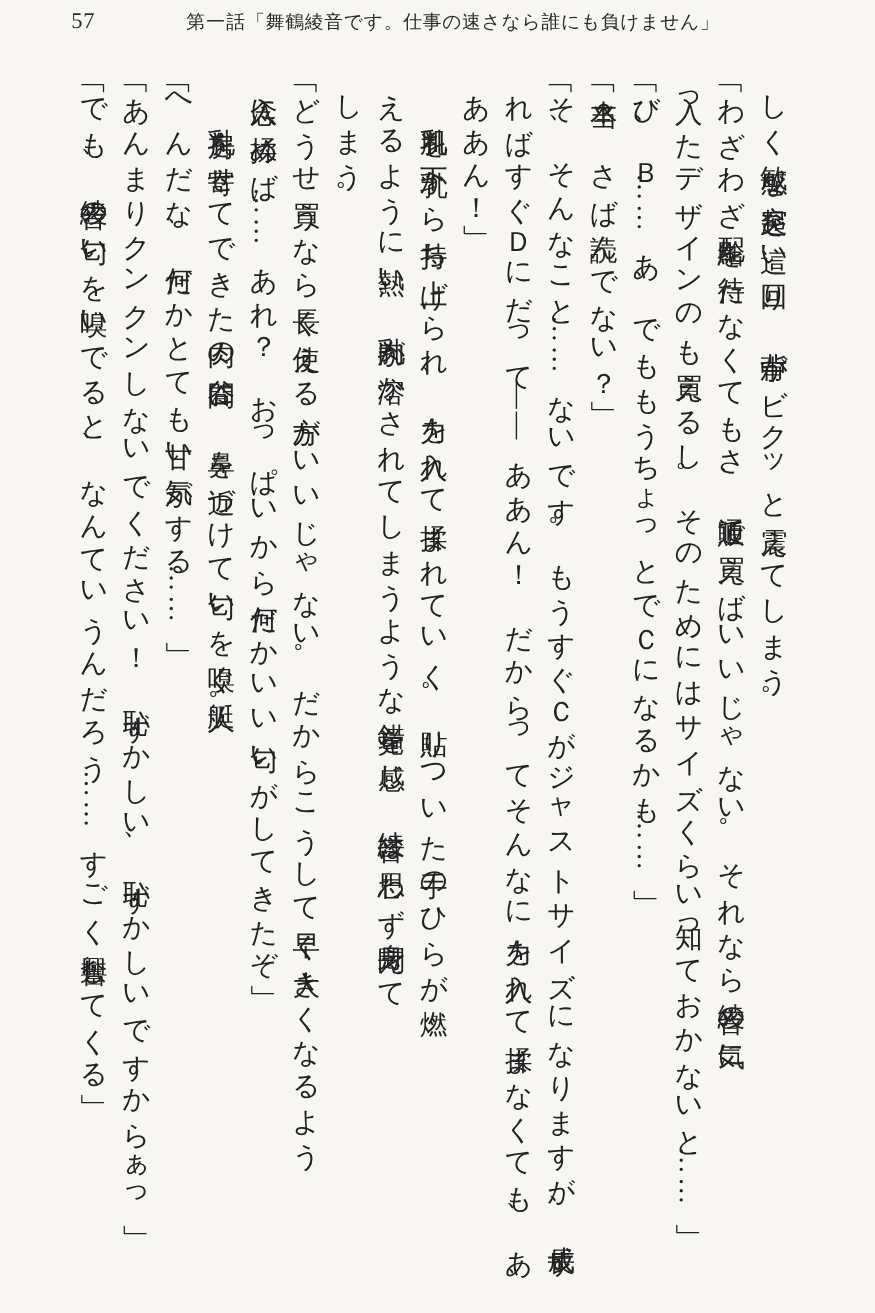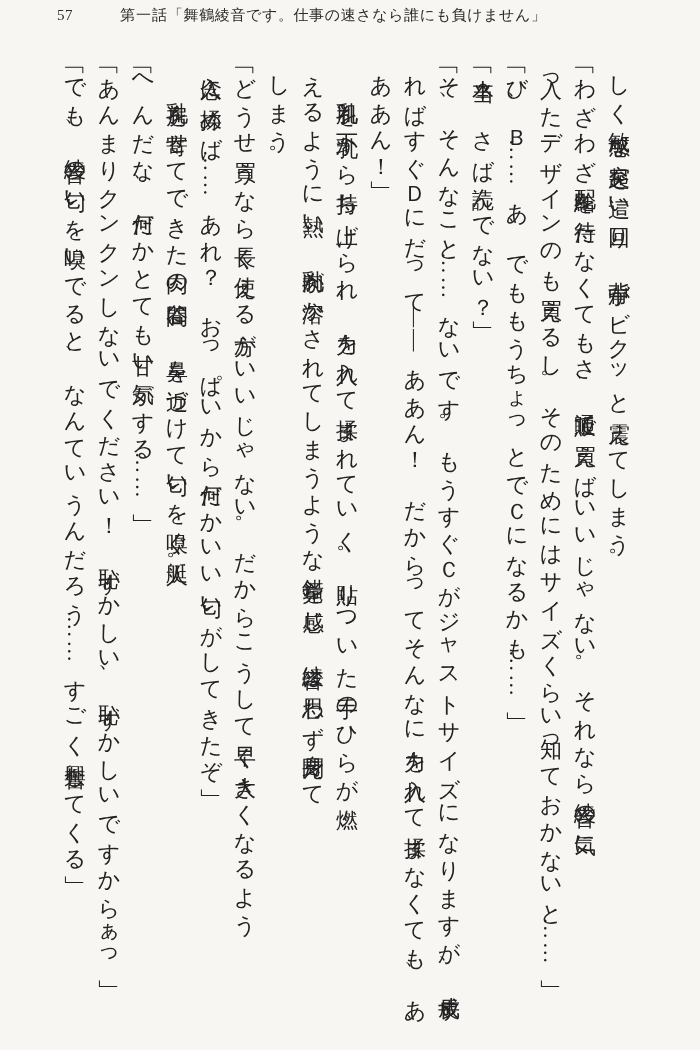--- a/index.html
+++ b/index.html
@@ -26,25 +26,25 @@
     top: 6px;
     left: 57px;
     display: flex;
     align-items: baseline;
     font-size: 15px;
     letter-spacing: 1px;
     color: #2a2a2a;
     white-space: nowrap;
   }
   .page-number {
-    font-size: 15px;
+    font-size: 18px;
     letter-spacing: 0.5px;
   }
   .chapter-label {
-    margin-left: 47px;
+    margin-left: 73px;
   }
   .chapter-title {
     letter-spacing: 0.6px;
   }
   
   .text-block {
     position: absolute;
     top: 60px;
     right: 64px;
     height: 948px;

